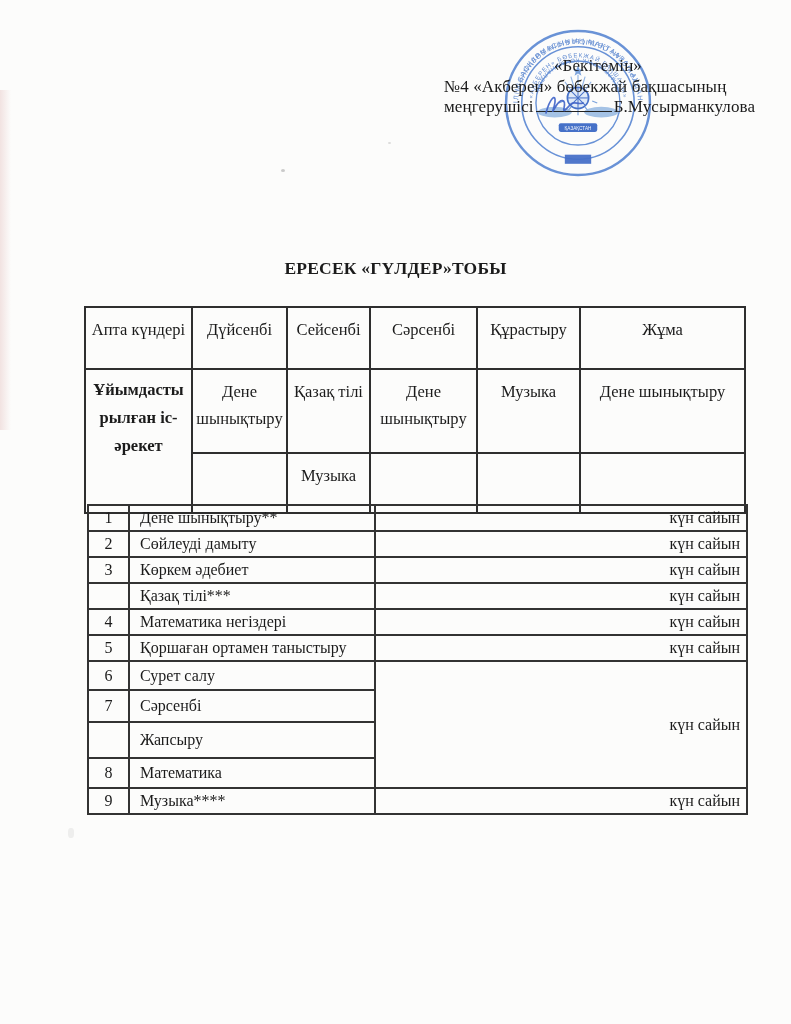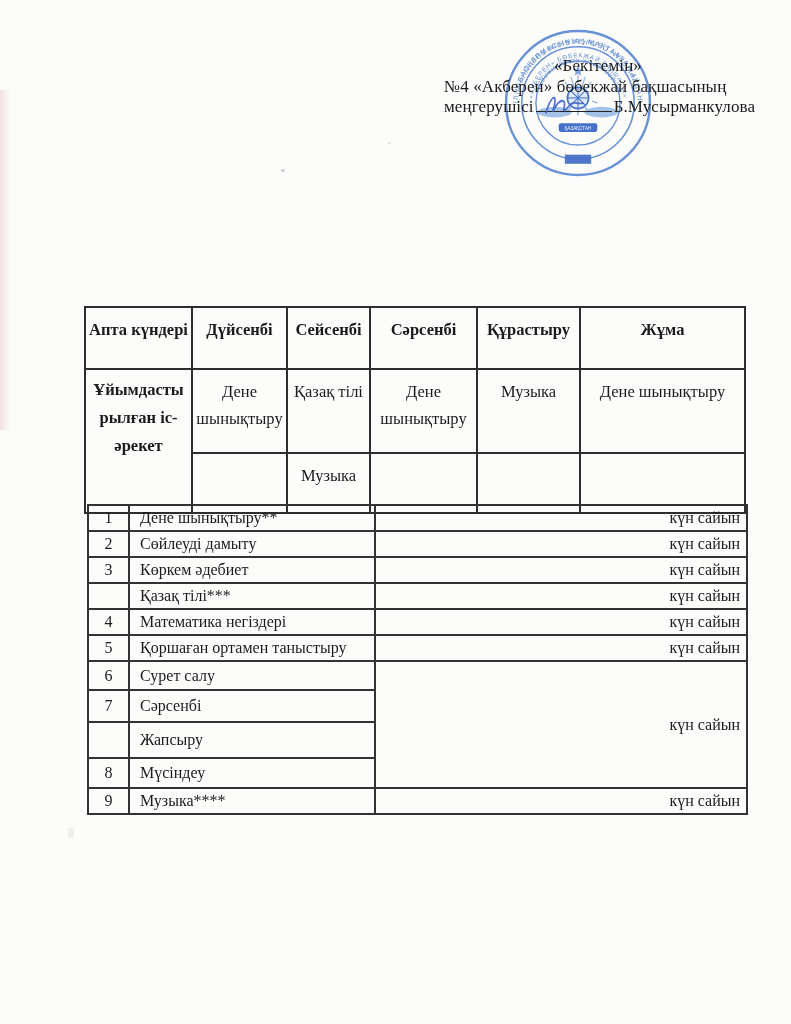--- a/index.html
+++ b/index.html
@@ -37,21 +37,21 @@
   .title h1{margin:0 auto;width:700px;font-size:18.5px;line-height:32px;
     text-align:center;font-weight:bold;letter-spacing:.2px;}
   .subtitle{position:absolute;top:258px;left:0;right:0;text-align:center;
     font-size:17.5px;font-weight:bold;letter-spacing:.2px;z-index:2;}
 
   
   table{border-collapse:collapse;table-layout:fixed;position:absolute;background:transparent;}
   .t1{left:84px;top:306px;width:660px;}
   .t1 th,.t1 td{border:2px solid #2e2e2e;text-align:center;vertical-align:top;
     padding:8px 3px 0 3px;font-size:16.5px;line-height:27px;overflow:hidden;}
-  .t1 th{font-weight:bold;height:52px;text-align:center;}
+  .t1 th{font-weight:normal;height:52px;text-align:center;}
   .t1 .r2 td{height:74px;font-weight:normal;}
   .t1 .r3 td{height:50px;}
   .t1 td.rowlabel{font-weight:bold;overflow-wrap:anywhere;line-height:28px;padding-top:6px;margin-left:22px;}
 
   .t2{left:87px;top:504px;width:659px;font-size:16px;}
   .t2 td{border:2px solid #333;vertical-align:middle;padding:1px 6px;line-height:20px;overflow:hidden;}
   .t2 tr{height:26px;}
   .t2 tr.h29{height:29px;}
   .t2 tr.h32{height:32px;}
   .t2 tr.h36{height:36px;}
@@ -129,20 +129,21 @@
   </svg>
 
   <div class="approval">
     <div class="l1">«Бекітемін»</div>
     <div class="l2">№4 «Акберен» бөбекжай бақшасының</div>
     <div class="l3"><span>меңгерушісі</span><span class="sig-line"><svg width="70" height="26" viewBox="0 0 70 26">
             <path d="M6,21 C10,6 16,1 15,10 C14,18 10,24 16,14 C21,6 26,7 24,16 C22.5,22 27,16 31,12 C35,9 38,13 43,11" fill="none" stroke="#3f63c8" stroke-width="1.7" stroke-linecap="round" opacity=".9"></path>
           </svg></span><span>Б.Мусырманкулова</span></div>
   </div>
 
+  <div class="subtitle">ЕРЕСЕК «ГҮЛДЕР»ТОБЫ</div>
 
   <table class="t1">
     <colgroup>
         <col style="width:107px">
         <col style="width:95px">
         <col style="width:83px">
       <col style="width:107px">
         <col style="width:103px">
         <col style="width:165px">
       </colgroup>
@@ -218,21 +219,21 @@
     <tr class="h32">
       <td class="num">7</td>
       <td class="act">Сәрсенбі</td>
     </tr>
     <tr class="h36">
       <td class="num"></td>
       <td class="act">Жапсыру</td>
     </tr>
     <tr class="h30">
       <td class="num">8</td>
-      <td class="act">Мүсіндеу</td>
+      <td class="act">Математика</td>
     </tr>
     <tr>
       <td class="num">9</td>
       <td class="act">Музыка****</td>
       <td class="freq">күн сайын</td>
     </tr>
   </tbody>
     </table>
 
 </div>

